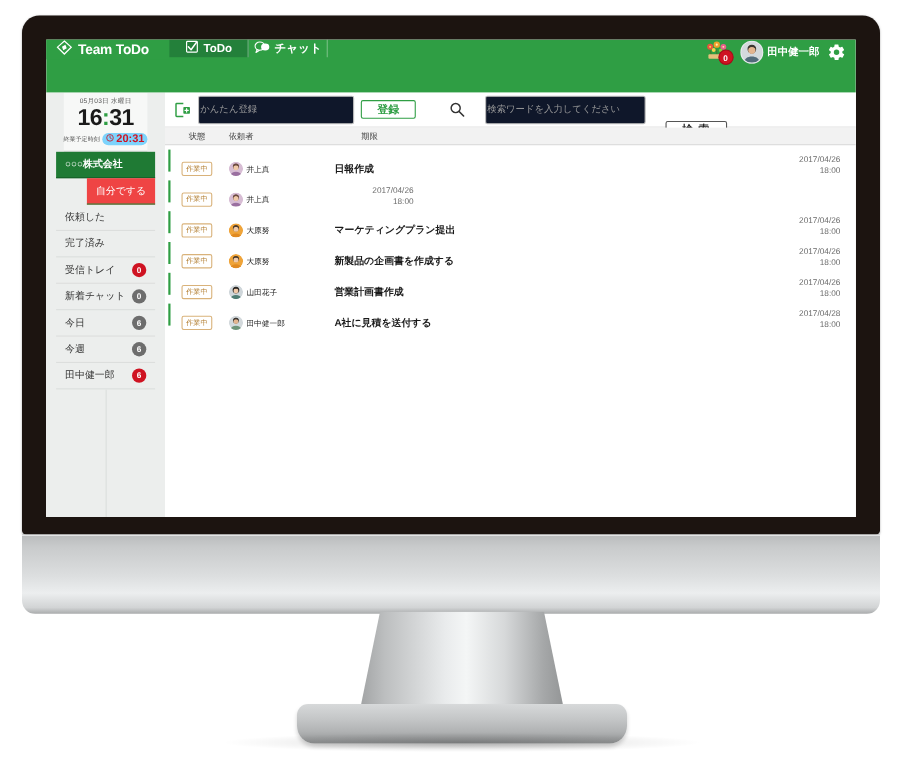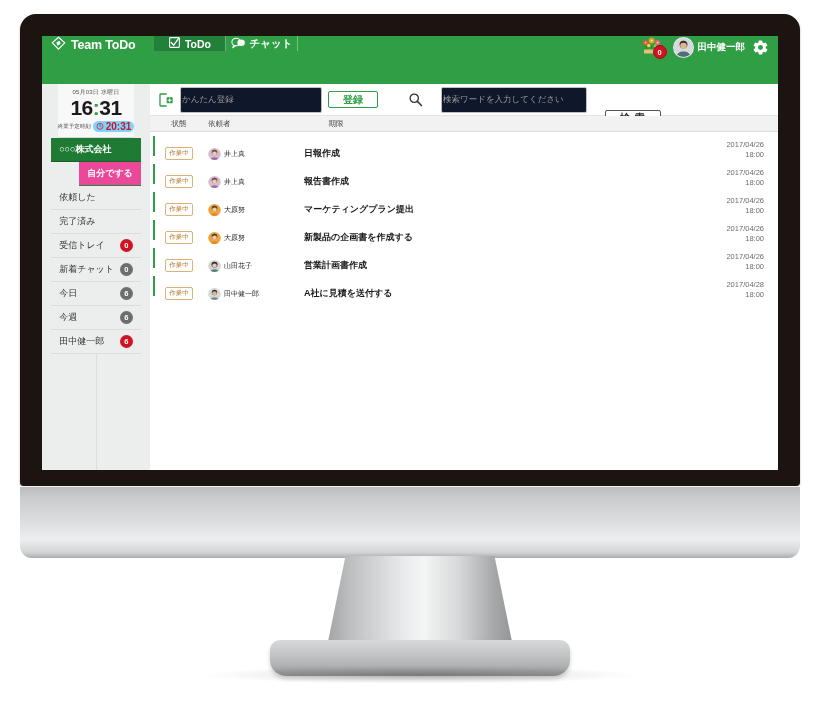--- a/index.html
+++ b/index.html
@@ -94,21 +94,21 @@
     display:inline-flex;align-items:center;gap:2px;background:#7dd3fc;border-radius:7px;
     padding:0 3px;color:#cf1322;font-size:10px;font-weight:bold;
   }
   .nav{display:flex;flex-direction:column;}
   .nav-item{
     height:24px;display:flex;align-items:center;justify-content:space-between;
     padding:0 8px;font-size:9px;color:#333;box-sizing:border-box;
     border-bottom:1px solid #dcdedd;
   }
   .nav-item.company{background:#1f7a34;color:#fff;font-weight:bold;border-bottom:1px solid #176128;}
-  .nav-item.active{background:#ec4899;color:#fff;font-weight:bold;border-bottom:1px solid #278a3a;margin-left:28px;}
+  .nav-item.active{background:#ef4444;color:#fff;font-weight:normal;border-bottom:1px solid #278a3a;margin-left:28px;}
   .badge{
     min-width:13px;height:13px;border-radius:50%;color:#fff;font-size:7.5px;font-weight:bold;
     display:flex;align-items:center;justify-content:center;box-sizing:border-box;padding:0 2px;
   }
   .badge.grey{background:#6d6d6d;}
   .badge.red{background:#cf1322;}
   .sidebar-fill{flex:1;background:#eceeed;border-right:1px solid #dcdedd;}
 
   
   .main{flex:1;display:flex;flex-direction:column;background:#fff;min-width:0;}
@@ -377,21 +377,20 @@
                 <svg width="13" height="13" viewBox="0 0 24 24">
                     <circle cx="12" cy="12" r="12" fill="#d7bdd4"></circle>
                     <path d="M12 3.2c3.3 0 5.2 2 5.2 5s-2.1 5.4-5.2 5.4S6.8 11.2 6.8 8.2s1.9-5 5.2-5z" fill="#6b4a3f"></path>
                     <circle cx="12" cy="10" r="4.2" fill="#f0c9a8"></circle>
                     <path d="M7.4 7.4c.7-2.6 2.4-4 4.6-4s3.9 1.4 4.6 4c-1.5-1.1-3.1-1.6-4.6-1.6s-3.1.5-4.6 1.6z" fill="#6b4a3f"></path>
                     <path d="M2.5 24c1-4.6 4.7-7 9.5-7s8.5 2.4 9.5 7z" fill="#9a6fa0"></path>
                   </svg>
               </span>
               <span class="uname">井上真</span>
             </div>
-            <div class="title-cell">報告書作成</div>
             <div class="due-cell">
               <span>2017/04/26</span>
               <span>18:00</span>
             </div>
           </div>
 
           <div class="row">
             <span class="row-accent"></span>
             <div class="state-cell">
               <span class="state-badge">作業中</span>

